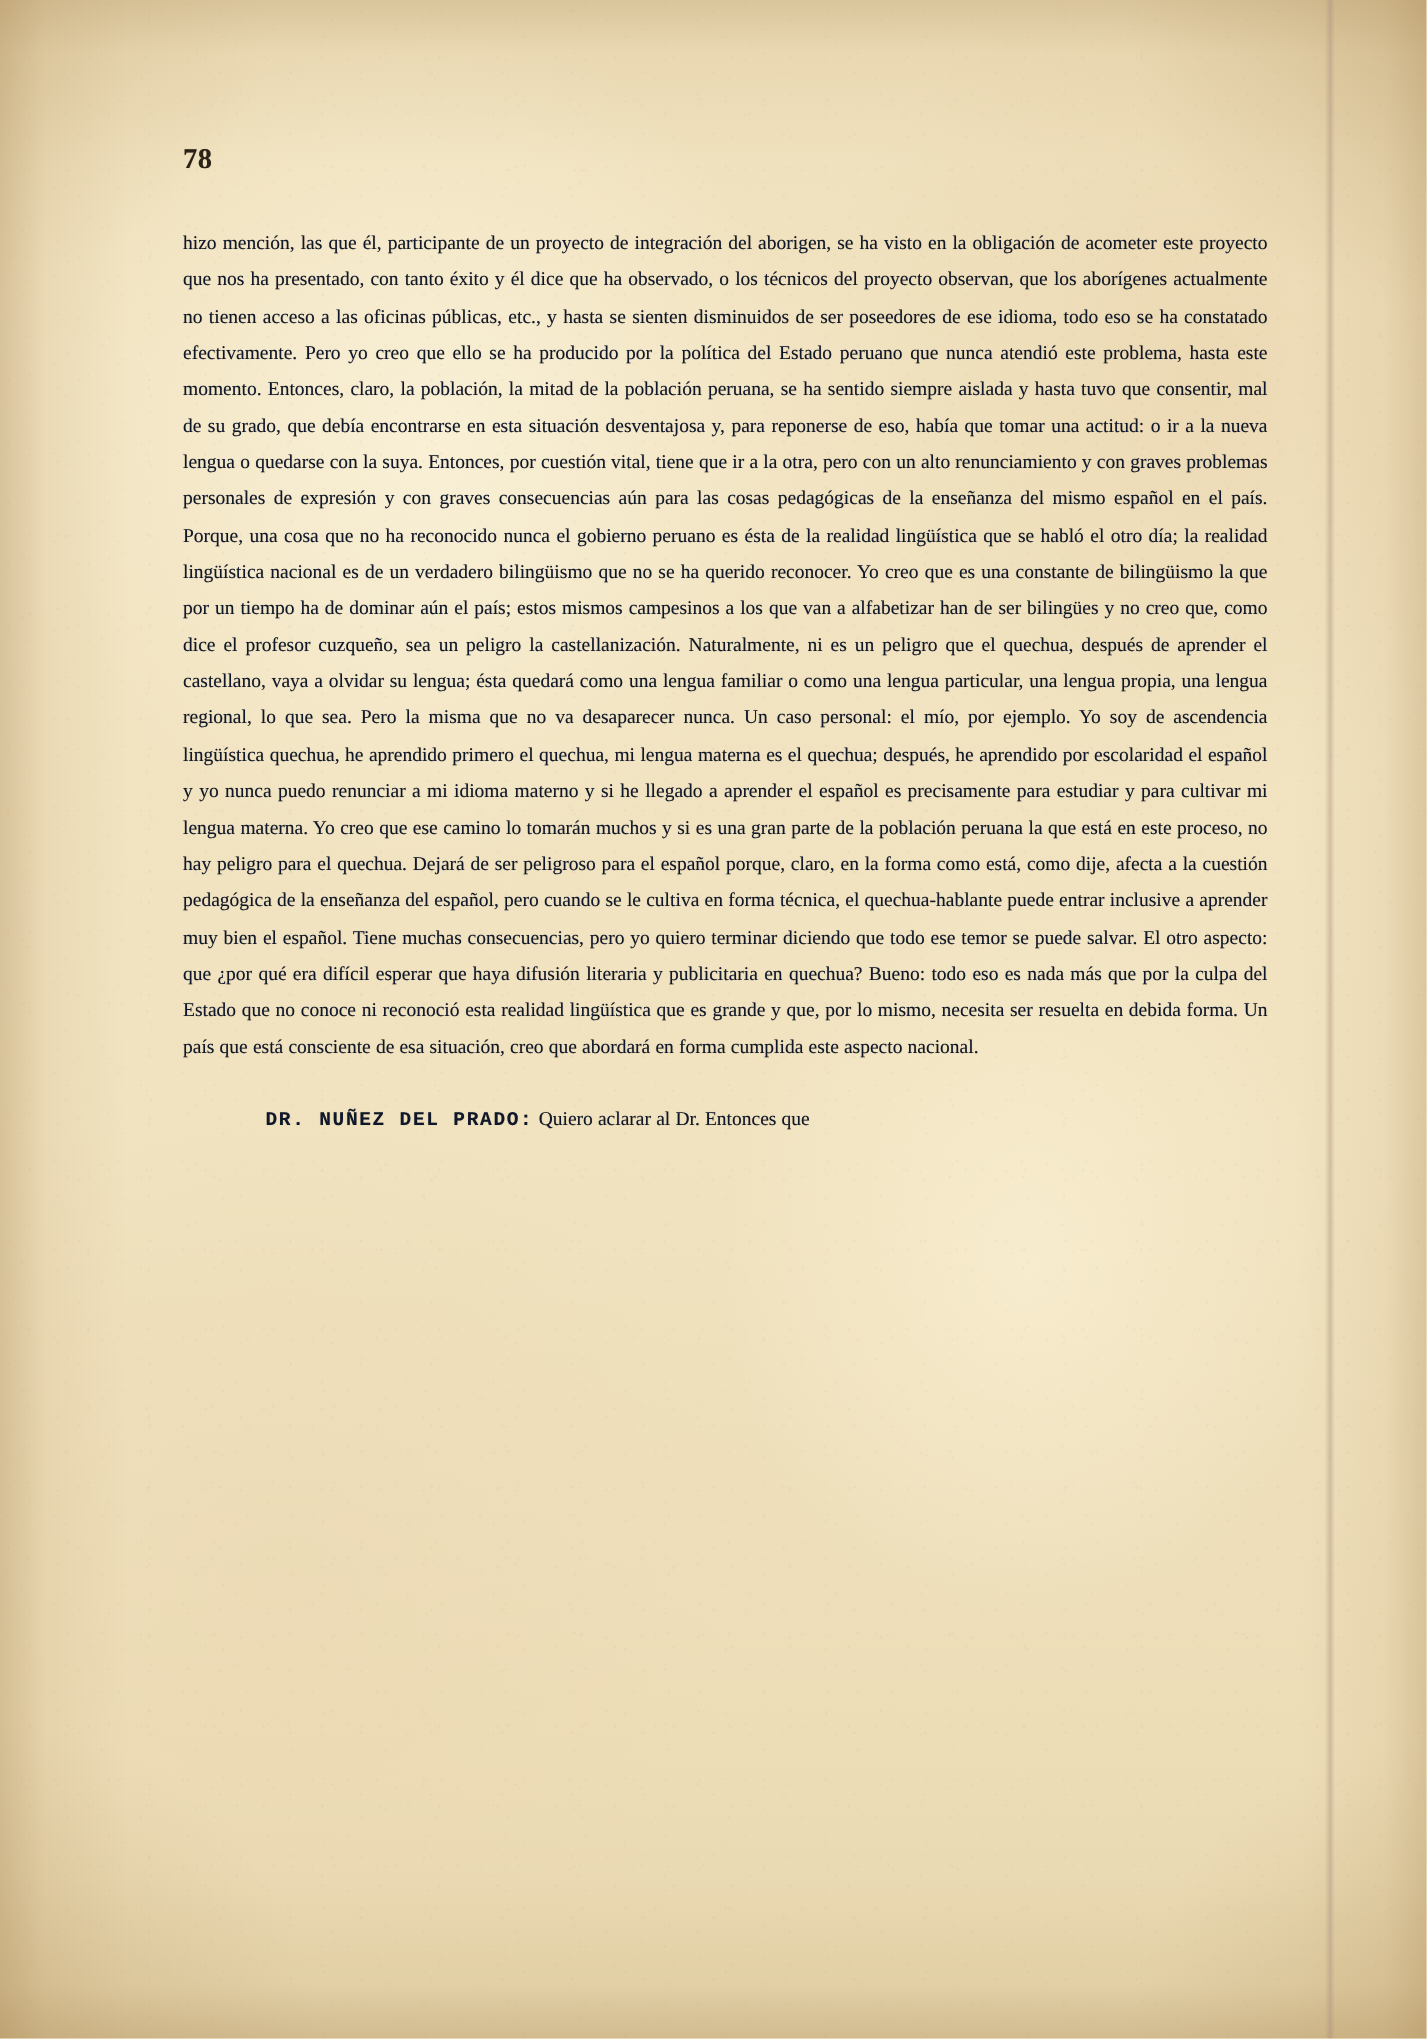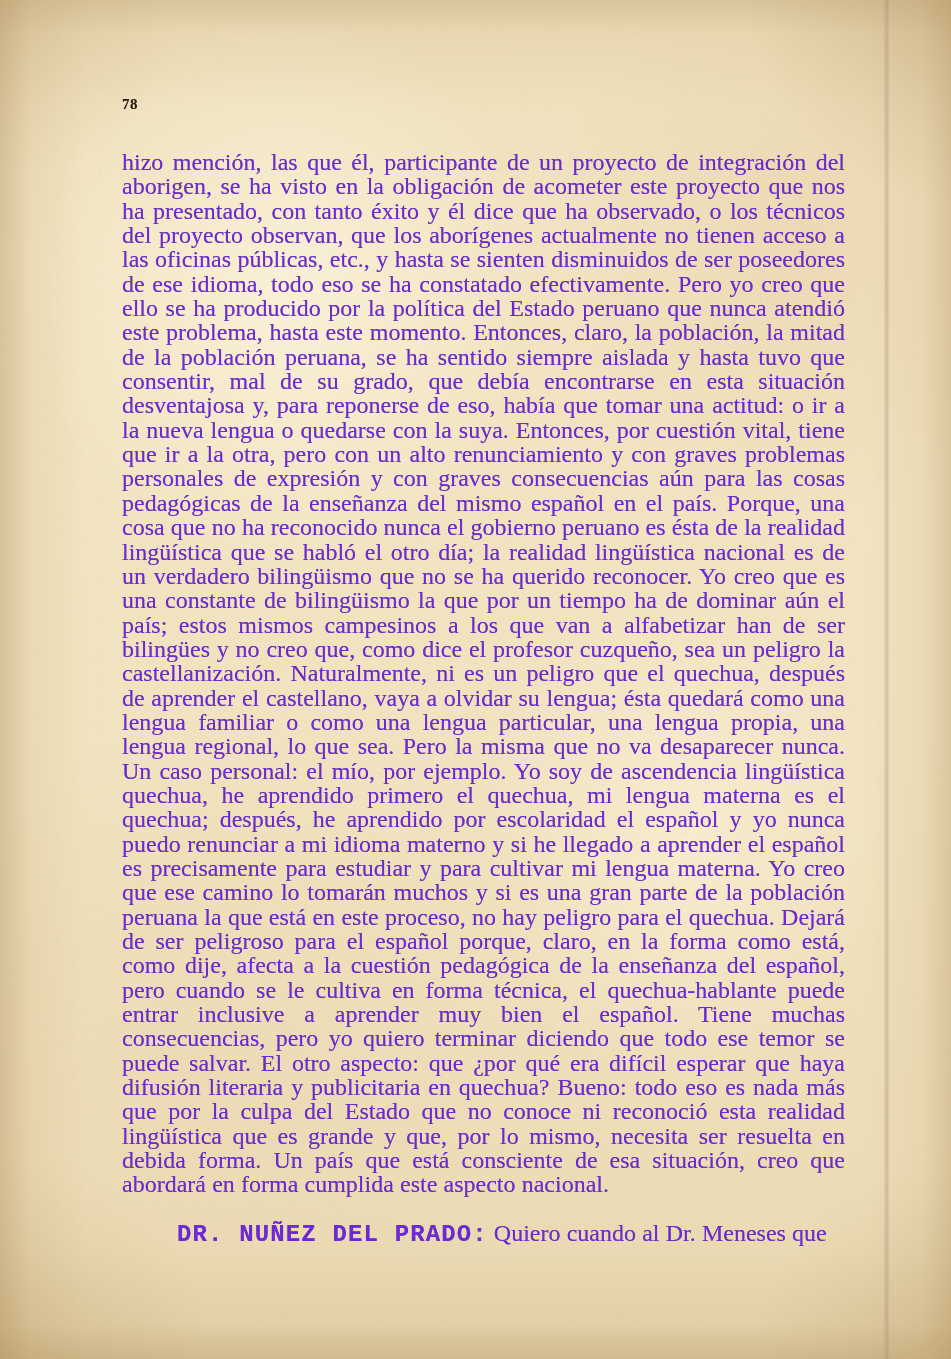--- a/index.html
+++ b/index.html
@@ -96,38 +96,38 @@
     position: absolute;
     left: 122px;
     top: 0;
     width: 723px;
   }
 
   .folio {
     position: absolute;
     left: 0;
     top: 96px;
-    font-size: 15px;
+    font-size: 19px;
     font-weight: 700;
     color: #2b2218;
     letter-spacing: 0.4px;
   }
 
   .body-block {
     position: absolute;
     left: 0;
     top: 150px;
     width: 723px;
   }
 
   .para {
     margin: 0;
-    font-size: 24px;
+    font-size: 13px;
     line-height: 24.35px;
-    color: #6d28d9;
+    color: #0f172a;
     text-align: justify;
     text-justify: inter-word;
     word-spacing: 0.2px;
     -webkit-font-smoothing: antialiased;
   }
 
   .para.speech {
     margin-top: 24.3px;
     text-indent: 55px;
   }
@@ -155,17 +155,17 @@
   <div class="paper-crease"></div>
 
   <div class="content">
 
     <div class="folio ink">78</div>
 
     <div class="body-block">
 
       <p class="para ink">hizo mención, las que él, participante de un proyecto de integración del aborigen, se ha visto en la obligación de acometer este proyecto que nos ha presentado, con tanto éxito y él dice que ha observado, o los técnicos del proyecto observan, que los aborígenes  actualmente no tienen acceso a las oficinas públicas, etc., y hasta se sienten disminuidos de ser poseedores de ese idioma, todo eso se ha constatado efectivamente. Pero yo creo que ello se ha producido por la política del Estado peruano que nunca atendió este problema, hasta este momento. Entonces, claro, la población, la mitad de la población peruana, se ha sentido siempre aislada y hasta tuvo que consentir, mal de su grado, que debía encontrarse en esta situación desventajosa y, para reponerse de eso, había que tomar una actitud: o ir a la nueva lengua o quedarse con la suya. Entonces, por cuestión vital, tiene que ir a la otra, pero con un alto renunciamiento y con graves problemas personales de expresión y con graves consecuencias aún para las cosas pedagógicas de la enseñanza del mismo español en el país. Porque, una cosa que no ha reconocido nunca el gobierno peruano es ésta de la realidad lingüística que se habló el otro día; la realidad lingüística nacional es de un verdadero bilingüismo que no se ha querido reconocer. Yo creo que es una constante de bilingüismo la que por un tiempo ha de dominar aún el país; estos mismos campesinos a los que van a alfabetizar han de ser bilingües y no creo que, como dice el profesor cuzqueño, sea un peligro la castellanización. Naturalmente, ni es un peligro que el quechua, después de aprender el castellano, vaya a olvidar su lengua; ésta quedará como una lengua familiar o como una lengua particular, una lengua propia, una lengua regional, lo que sea. Pero la misma que no va desaparecer nunca. Un caso personal: el mío, por ejemplo. Yo soy de ascendencia lingüística quechua, he aprendido primero el quechua, mi lengua materna es el quechua; después, he aprendido por escolaridad el español y yo nunca puedo renunciar a mi idioma materno y si he llegado a aprender el español es precisamente para estudiar y para cultivar mi lengua materna. Yo creo que ese camino lo tomarán muchos y si es una gran parte de la población peruana la que está en este proceso, no hay peligro para el quechua. Dejará de ser peligroso para el español porque, claro, en la  forma como está, como dije, afecta a la cuestión pedagógica de la enseñanza del español, pero cuando se le cultiva en forma técnica, el quechua-hablante puede entrar inclusive a aprender muy bien el español. Tiene muchas consecuencias, pero yo quiero terminar diciendo que todo ese temor se puede salvar. El otro aspecto: que ¿por qué era difícil esperar que haya difusión literaria y publicitaria en quechua? Bueno: todo eso es nada más que por la culpa del Estado que no conoce ni reconoció esta realidad lingüística que es grande y que, por lo mismo, necesita ser resuelta en debida forma. Un país que está consciente de esa situación, creo que abordará en forma cumplida este aspecto nacional.</p>
 
-      <p class="para speech ink"><span class="speaker">DR. NUÑEZ DEL PRADO:</span><span> Quiero cuando al Dr. Meneses que</span></p>
+      <p class="para speech ink"><span class="speaker">DR. NUÑEZ DEL PRADO:</span><span> Quiero aclarar al Dr. Entonces que</span></p>
 
     </div>
   </div>
 </div>
 
 </body></html>

